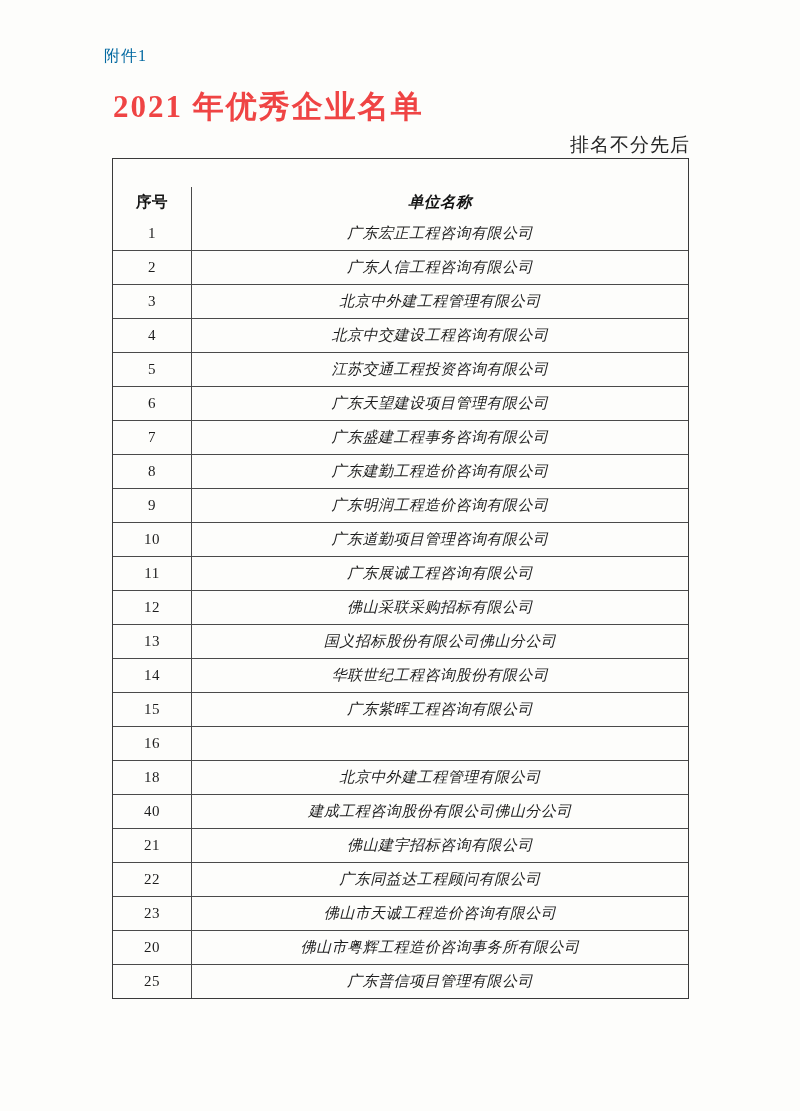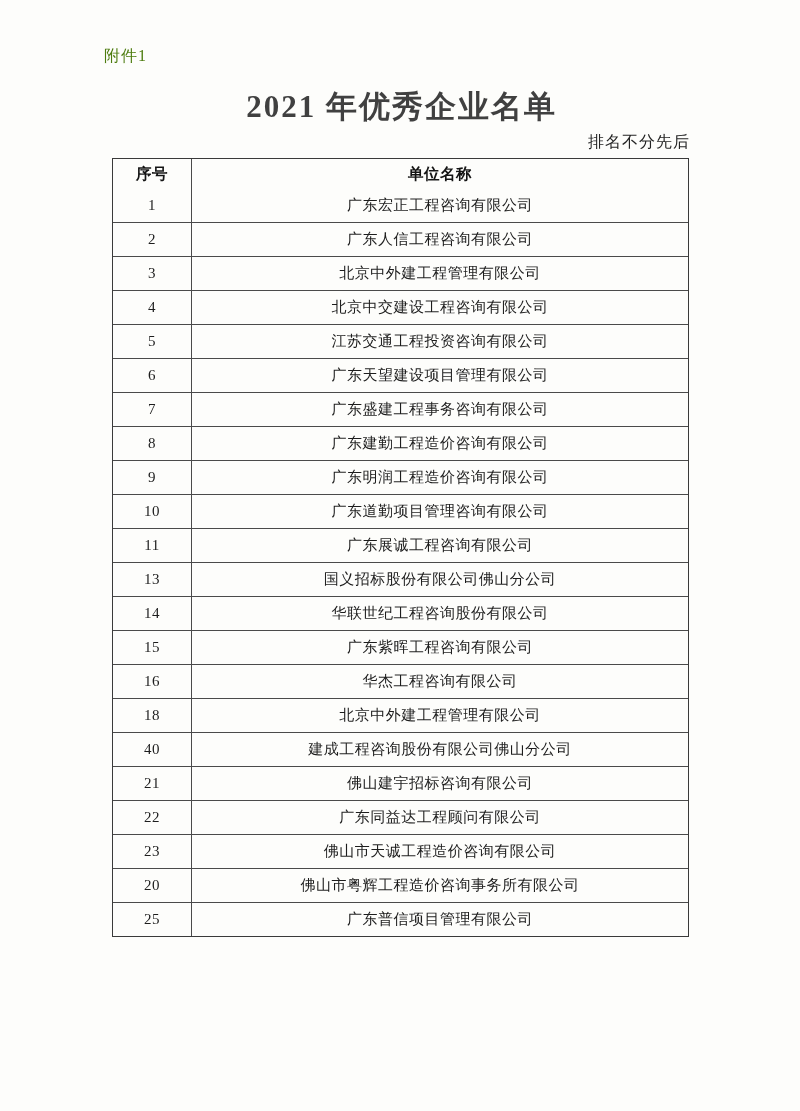--- a/index.html
+++ b/index.html
@@ -14,40 +14,39 @@
     font-family: "Liberation Serif", "DejaVu Serif", serif;
     color: #1f1f1f;
     overflow: hidden;
   }
   .attachment {
     position: absolute;
     left: 104px;
     top: 46px;
     font-size: 16px;
     letter-spacing: 1px;
-    color: #4d7c0f;
+    color: #0369a1;
   }
   .doc-title {
     position: absolute;
     left: 113px;
     top: 86px;
     width: 577px;
-    text-align: center;
     font-size: 31px;
     font-weight: bold;
     letter-spacing: 2px;
-    color: #404040;
+    color: #ef4444;
   }
   .subtitle {
     position: absolute;
     left: 113px;
     top: 132px;
     width: 577px;
     text-align: right;
-    font-size: 16px;
+    font-size: 19px;
     letter-spacing: 1px;
     color: #242424;
   }
   .company-table {
     position: absolute;
     left: 112px;
     top: 158px;
     width: 577px;
     border: 1.5px solid #3a3a3a;
     box-sizing: border-box;
@@ -71,28 +70,30 @@
     line-height: 1;
     color: #1d1d1d;
   }
   .c-no {
     width: 79px;
     border-right: 1px solid #4a4a4a;
     flex: 0 0 auto;
   }
   .c-name {
     flex: 1 1 auto;
+    font-style: italic;
   }
   .thead .cell {
     font-weight: bold;
     font-size: 15.5px;
     color: #141414;
   }
   .thead {
     height: 30px;
+    margin-top: 28px;
   }
   .tdata {
     height: 33px;
   }
 </style>
 </head>
 <body>
 
 <div class="attachment">附件1</div>
 
@@ -144,34 +145,37 @@
       </div>
       <div class="trow tdata">
         <div class="cell c-no">10</div>
         <div class="cell c-name">广东道勤项目管理咨询有限公司</div>
       </div>
       <div class="trow tdata">
         <div class="cell c-no">11</div>
         <div class="cell c-name">广东展诚工程咨询有限公司</div>
       </div>
       <div class="trow tdata">
+        <div class="cell c-no">12</div>
+        <div class="cell c-name">佛山采联采购招标有限公司</div>
+      </div>
+      <div class="trow tdata">
         <div class="cell c-no">13</div>
         <div class="cell c-name">国义招标股份有限公司佛山分公司</div>
       </div>
       <div class="trow tdata">
         <div class="cell c-no">14</div>
         <div class="cell c-name">华联世纪工程咨询股份有限公司</div>
       </div>
       <div class="trow tdata">
         <div class="cell c-no">15</div>
         <div class="cell c-name">广东紫晖工程咨询有限公司</div>
       </div>
       <div class="trow tdata">
         <div class="cell c-no">16</div>
-        <div class="cell c-name">华杰工程咨询有限公司</div>
       </div>
       <div class="trow tdata">
         <div class="cell c-no">18</div>
         <div class="cell c-name">北京中外建工程管理有限公司</div>
       </div>
       <div class="trow tdata">
         <div class="cell c-no">40</div>
         <div class="cell c-name">建成工程咨询股份有限公司佛山分公司</div>
       </div>
       <div class="trow tdata">

